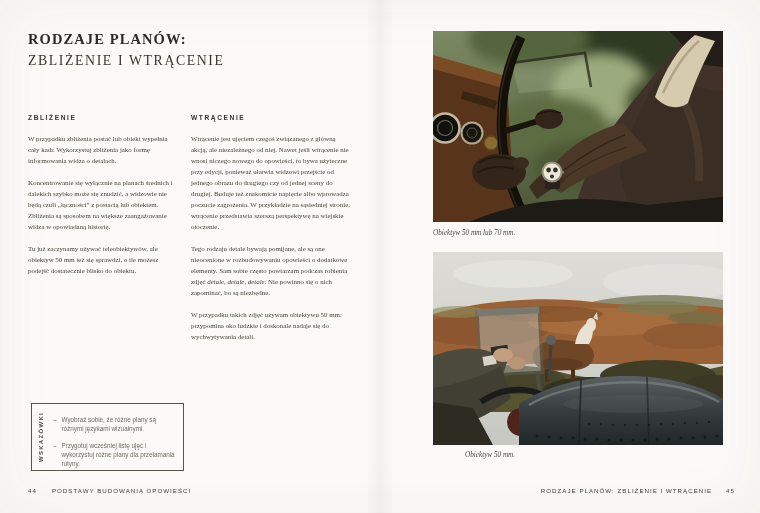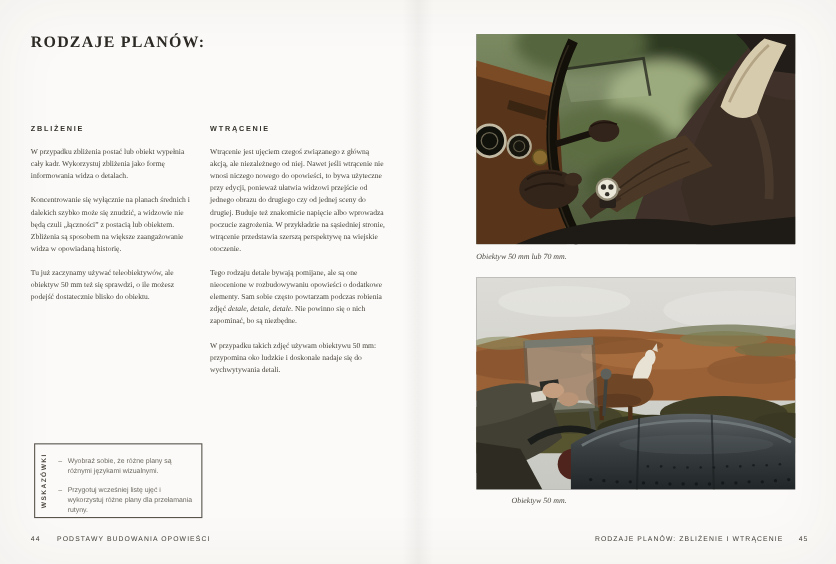--- a/index.html
+++ b/index.html
@@ -54,20 +54,21 @@
 </style>
 </head>
 <body>
 
 <div class="spread">
   <div class="gutter"></div>
 
   <div>
     <div class="title">
       <div class="l1">RODZAJE PLANÓW:</div>
+      <div class="l2">ZBLIŻENIE I WTRĄCENIE</div>
     </div>
 
     <div class="col col1">
       <div class="colhead">ZBLIŻENIE</div>
       <p>W przypadku zbliżenia postać lub obiekt wypełnia cały kadr. Wykorzystuj zbliżenia jako formę informowania widza o detalach.</p>
       <p>Koncentrowanie się wyłącznie na planach średnich i dalekich szybko może się znudzić, a widzowie nie będą czuli „łączności” z postacią lub obiektem. Zbliżenia są sposobem na większe zaangażowanie widza w opowiadaną historię.</p>
       <p>Tu już zaczynamy używać teleobiektywów, ale obiektyw 50 mm też się sprawdzi, o ile możesz podejść dostatecznie blisko do obiektu.</p>
     </div>
 
     <div class="col col2">

